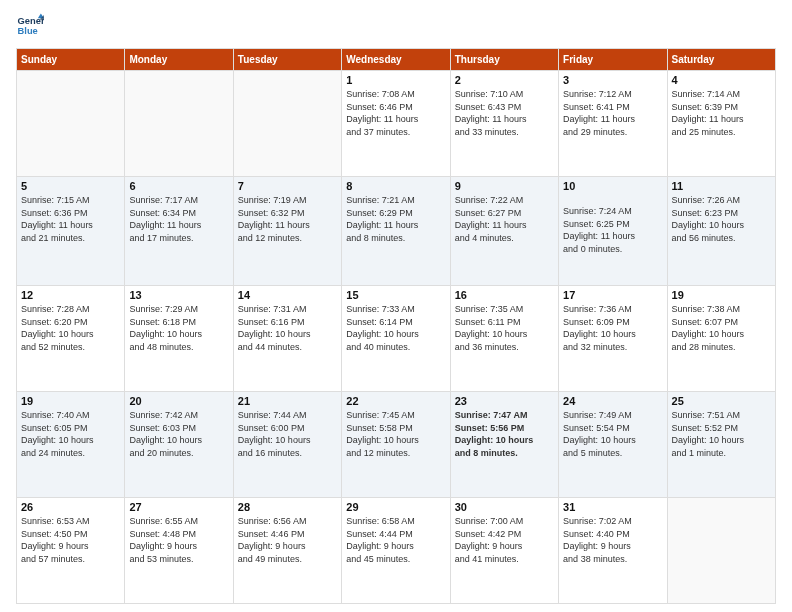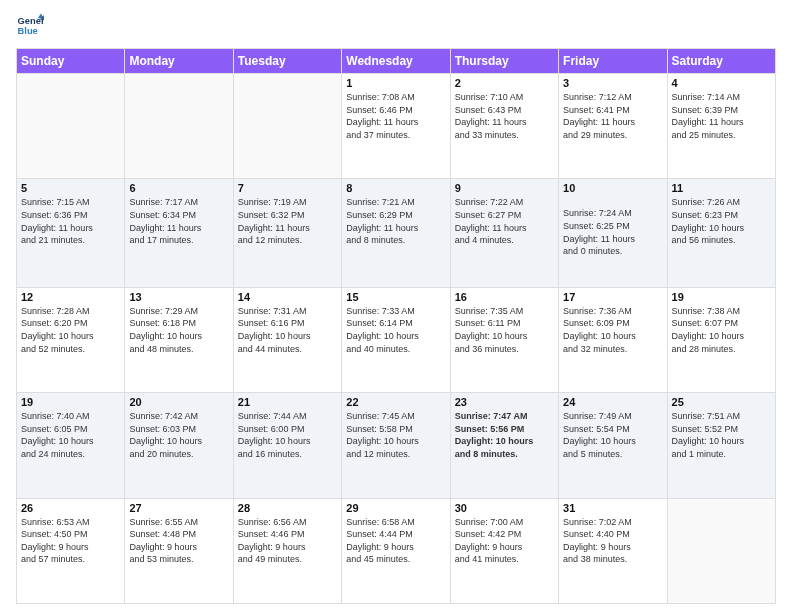--- a/index.html
+++ b/index.html
@@ -44,23 +44,23 @@
     .subtitle {
       font-size: 14px;
       color: #333;
     }
     .calendar {
       width: 100%;
       border-collapse: collapse;
       flex: 1;
     }
     .calendar th {
-      background: #8b5cf6;
+      background: #c2410c;
       color: #fff;
-      font-size: 12px;
+      font-size: 10px;
       font-weight: bold;
       padding: 5px 4px;
       text-align: left;
       border: 1px solid #ddd;
     }
     .calendar td {
       border: 1px solid #ddd;
       vertical-align: top;
       padding: 3px 4px;
       font-size: 9.5px;

